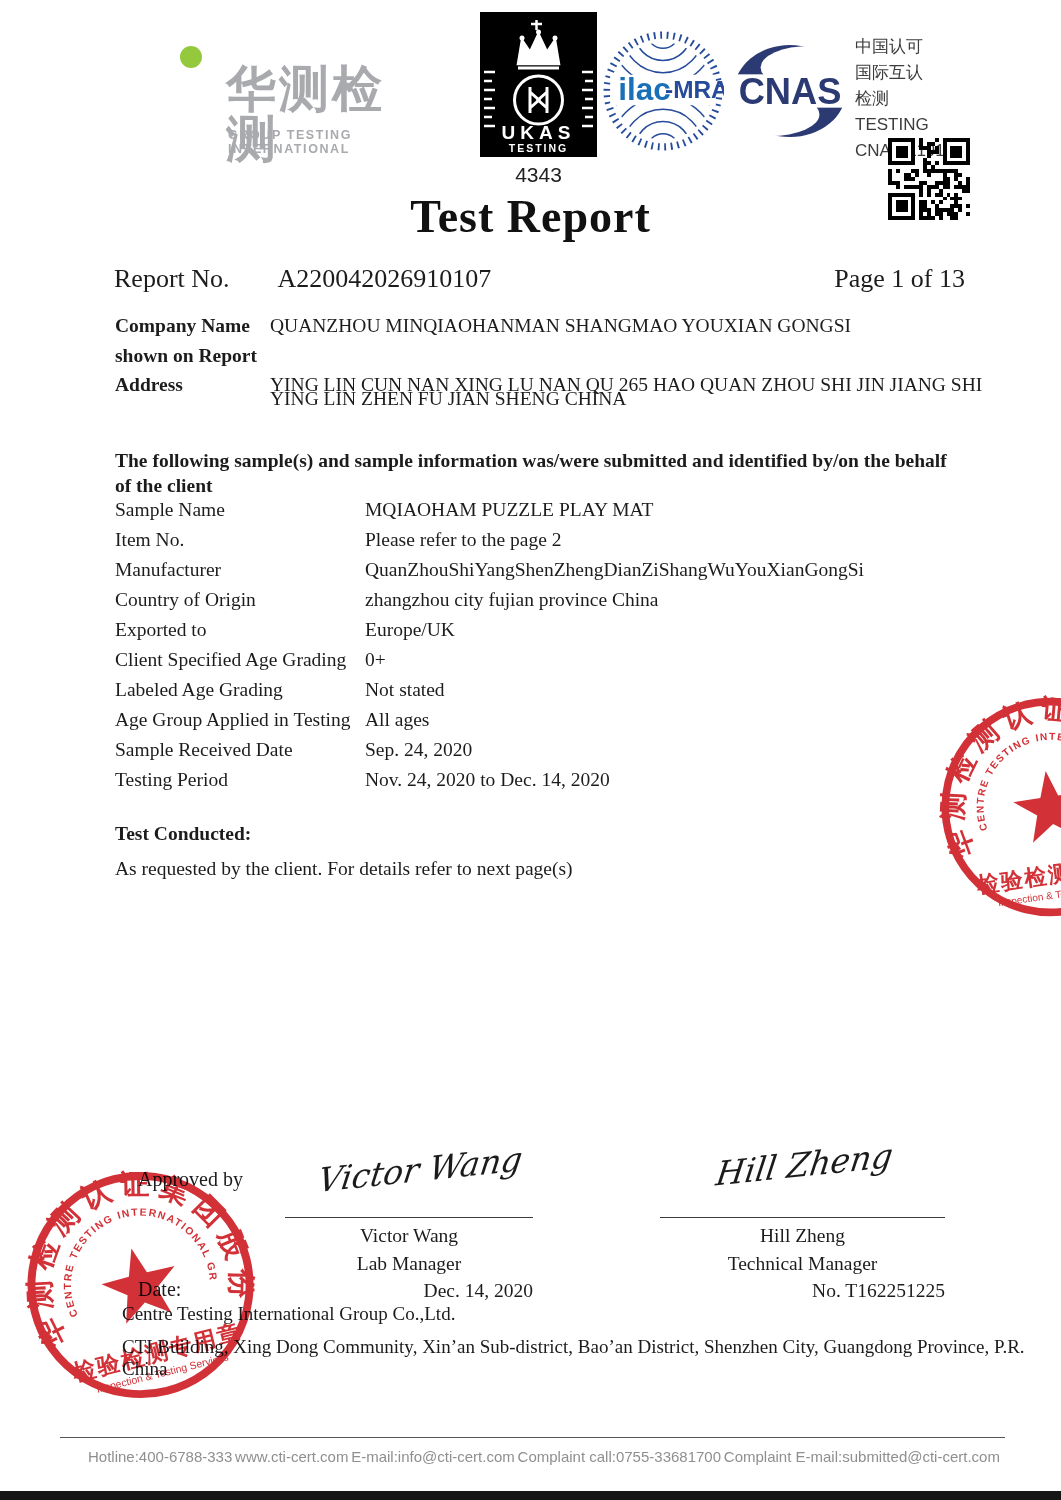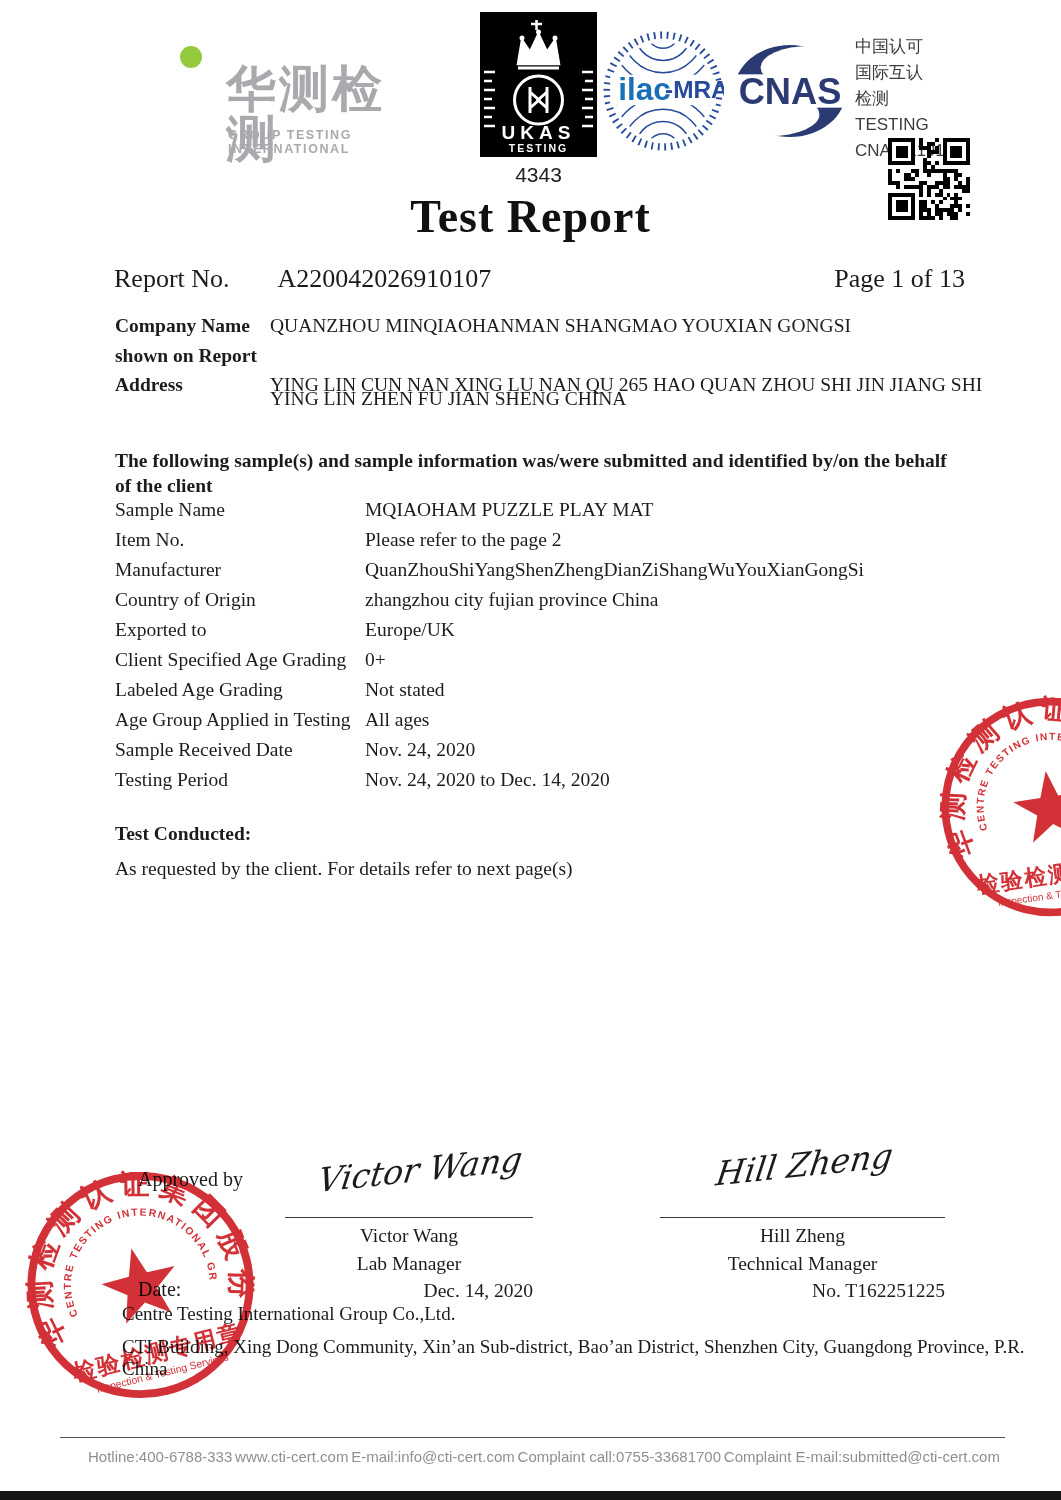--- a/index.html
+++ b/index.html
@@ -366,21 +366,21 @@
       <div class="kv-row">
         <span class="kv-label">Labeled Age Grading</span>
         <span class="kv-value">Not stated</span>
       </div>
       <div class="kv-row">
         <span class="kv-label">Age Group Applied in Testing</span>
         <span class="kv-value">All ages</span>
       </div>
       <div class="kv-row">
         <span class="kv-label">Sample Received Date</span>
-        <span class="kv-value">Nov. 24, 2020</span>
+        <span class="kv-value">Sep. 24, 2020</span>
       </div>
       <div class="kv-row">
         <span class="kv-label">Testing Period</span>
         <span class="kv-value">Nov. 24, 2020 to Dec. 14, 2020</span>
       </div>
     </div>
 
   <div class="abs tc-head">Test Conducted:</div>
   <div class="abs tc-body">As requested by the client. For details refer to next page(s)</div>
 

